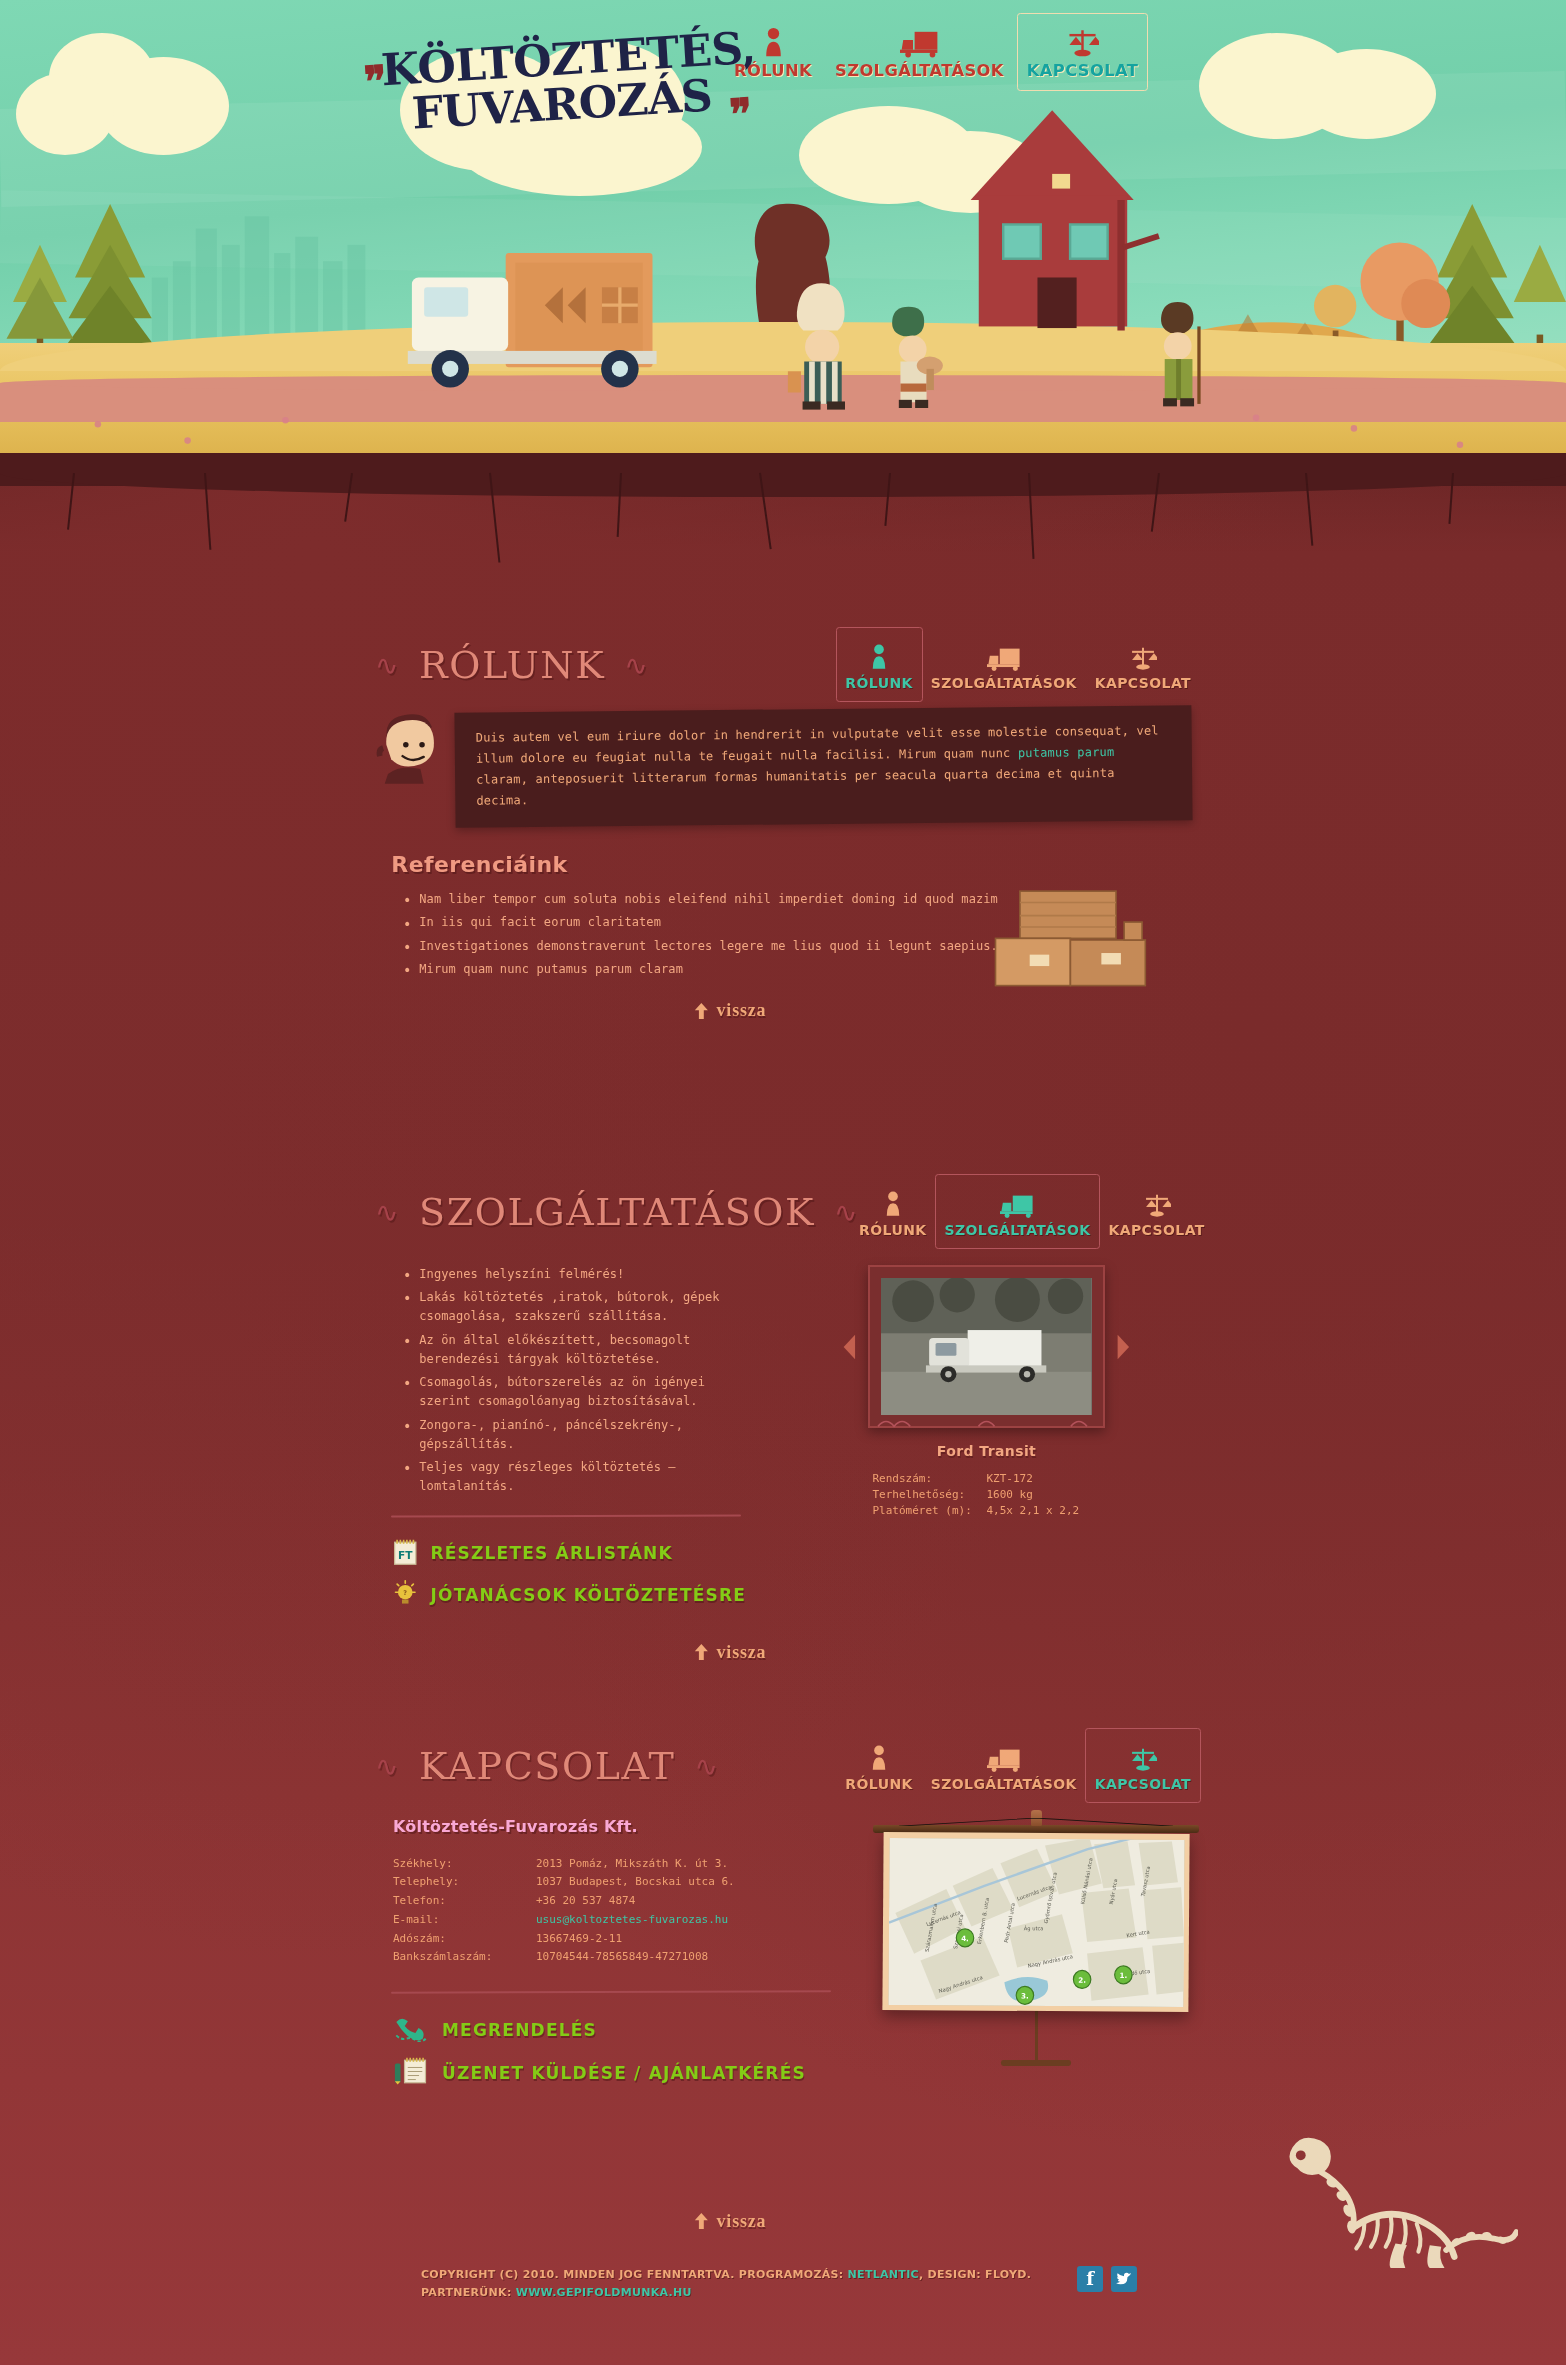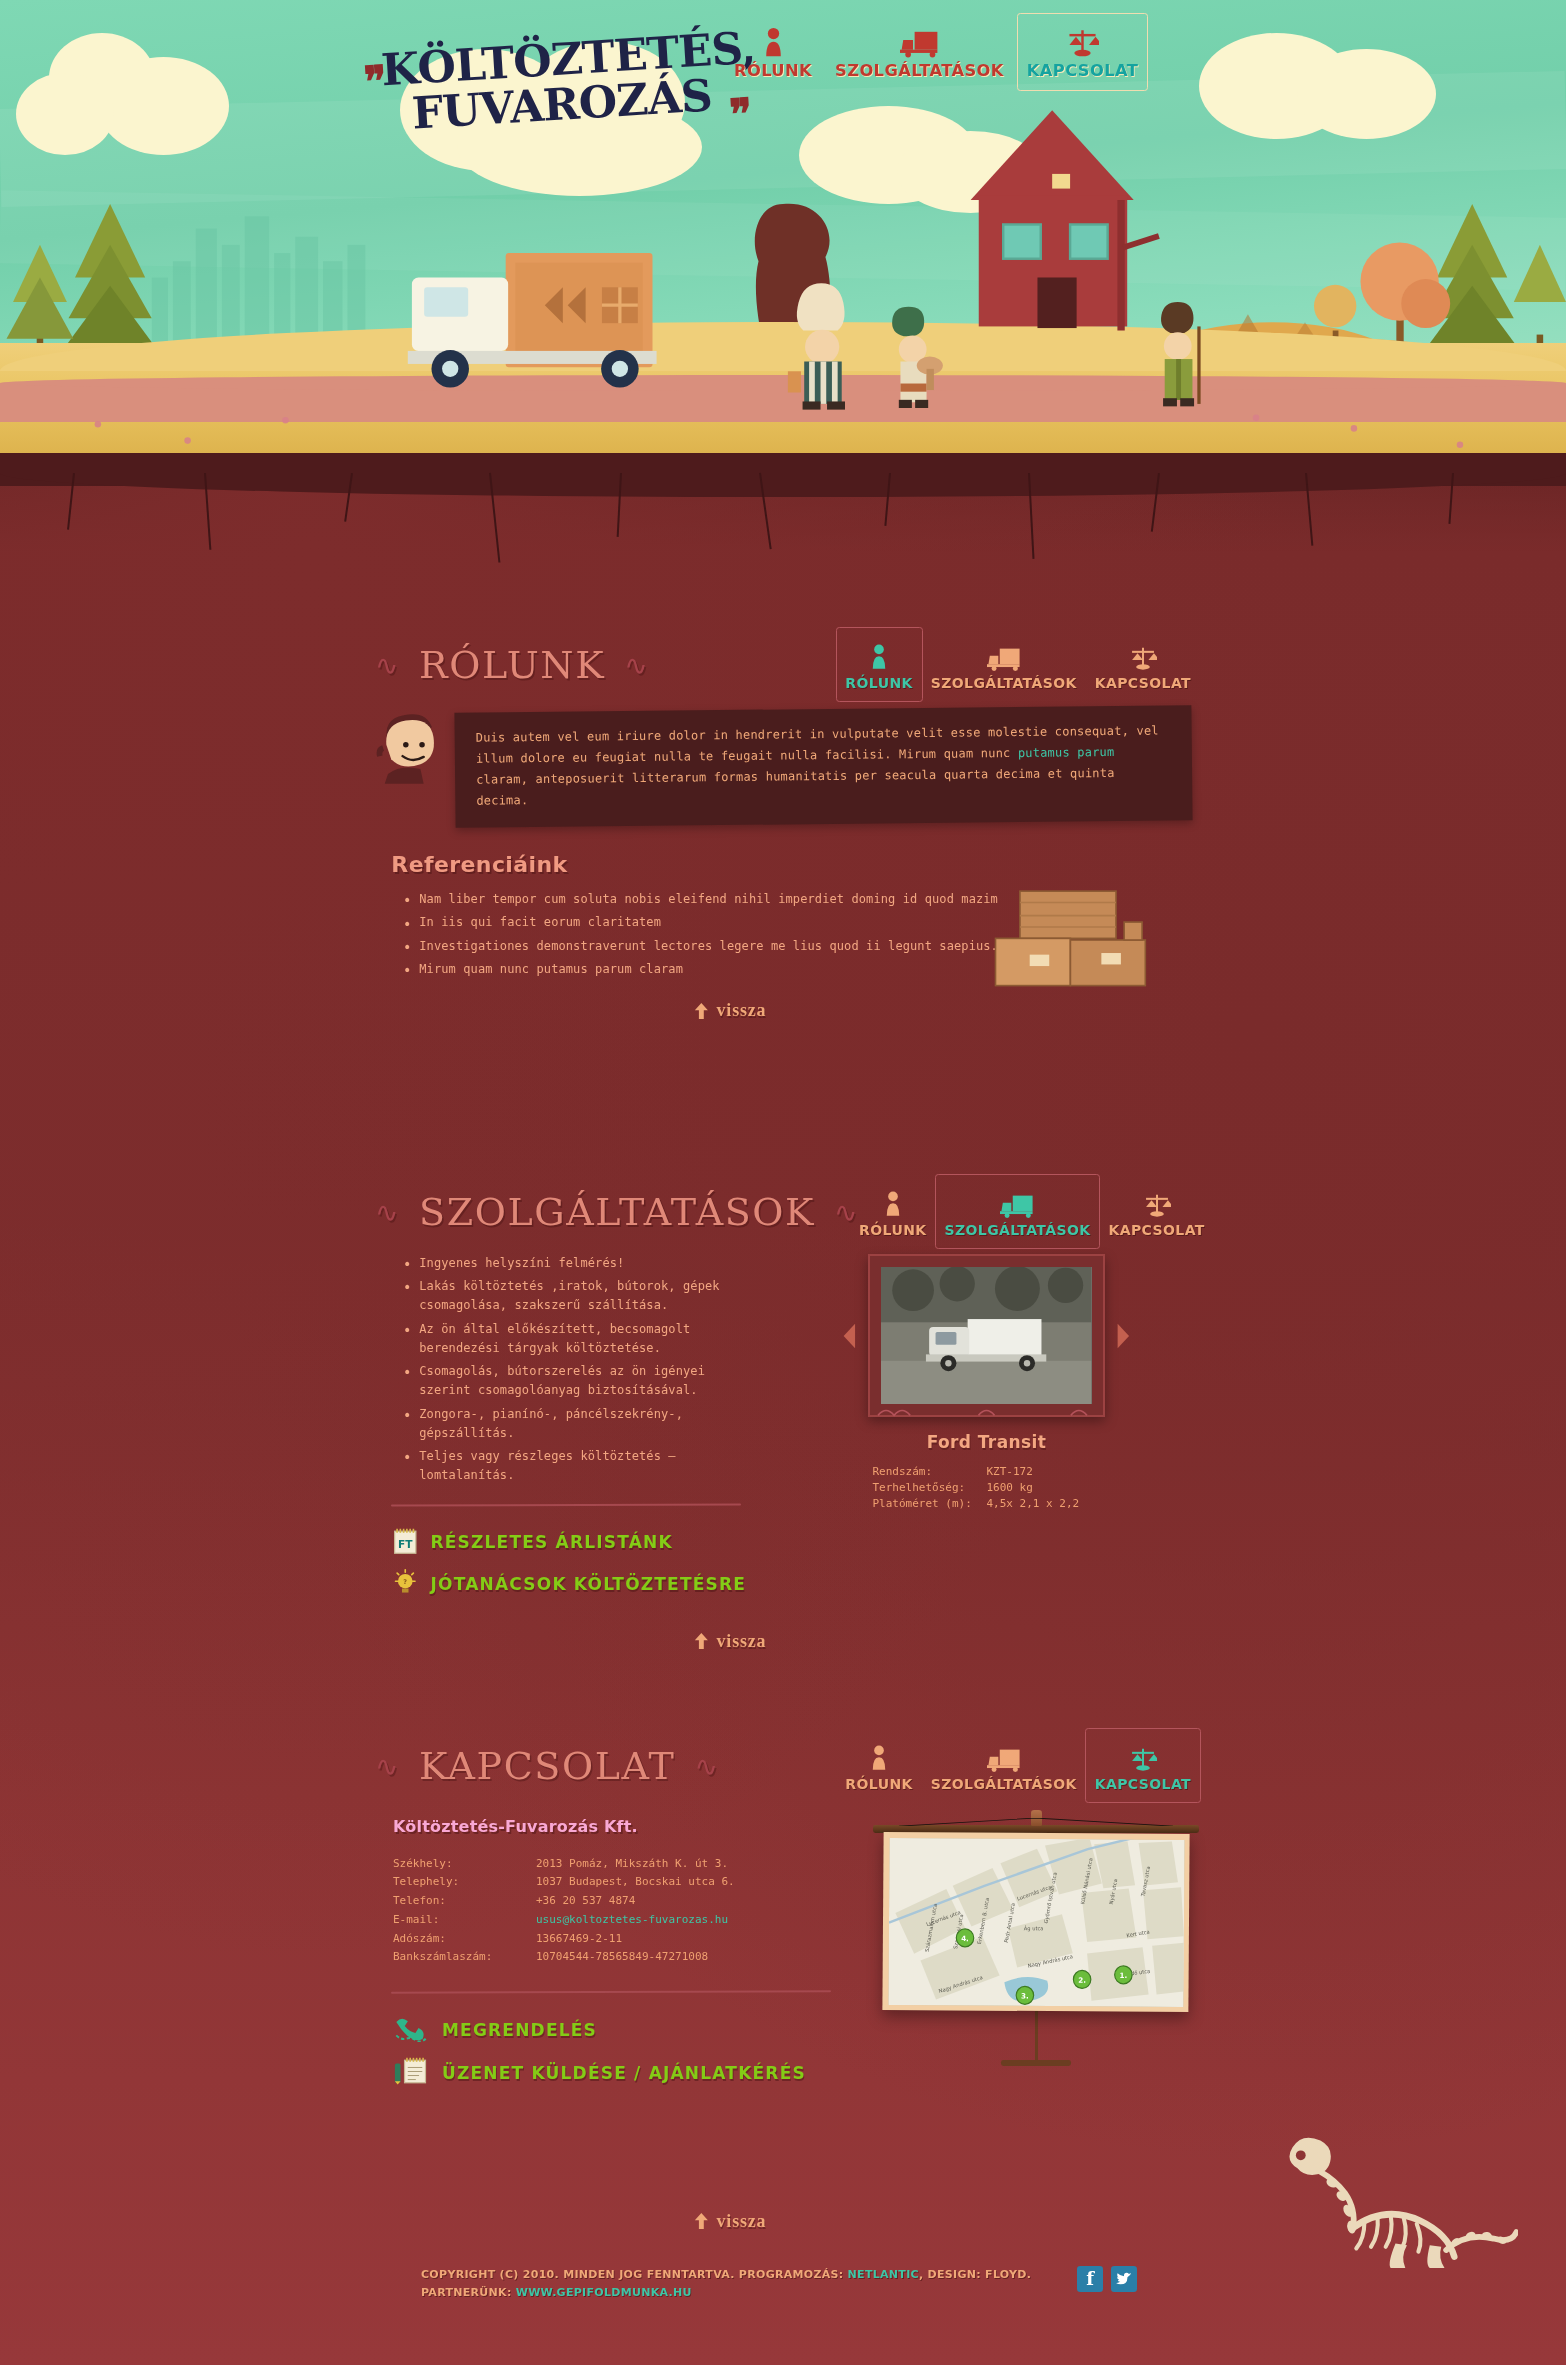--- a/index.html
+++ b/index.html
@@ -137,21 +137,21 @@
     display:inline-flex;align-items:center;gap:8.2px;cursor:pointer;text-decoration:none;
     font-family:Liberation Serif, serif;font-weight:bold;font-size:18px;color:#f0a878;
     letter-spacing:0.8px;text-shadow:0.8px 1.6px 0 rgba(60,12,12,.4);
   }
   .back-wrap{text-align:center;margin-top:21px;padding-right:106px;}
 
   
   .boxes{position:absolute;right:16.3px;top:31px;width:188px;height:114px;}
 
   
-  .two-col{display:flex;gap:24px;margin-top:6px;}
+  .two-col{display:flex;gap:24px;margin-top:17px;}
   .col-l{width:383px;}
   .col-r{flex:1;position:relative;}
 
   .hr{height:2.4px;background:#a6494f;margin:18px 16.3px 21px 16.3px;border-radius:1.6px;transform:rotate(-.2deg);}
 
   .linkrow{display:flex;align-items:center;gap:13px;margin:0 0 11.4px 18px;cursor:pointer;text-decoration:none;}
   .linkrow .lt{
     font-family:"DejaVu Sans", sans-serif;font-weight:bold;font-size:17px;color:#84cc16;
     letter-spacing:1.2px;text-shadow:0.8px 1.6px 0 rgba(60,12,12,.4);
   }
@@ -159,21 +159,21 @@
   
   .gallery{position:relative;display:flex;align-items:center;justify-content:center;gap:11.4px;}
   .arrow{width:14.7px;height:28px;cursor:pointer;flex:0 0 14.7px;}
   .frame{
     width:237px;height:163px;background:#7a2e2e;padding:11.4px;position:relative;
     border:2.4px solid #9c4242;box-shadow:0 4.9px 11.4px rgba(0,0,0,.35);
   }
   .photo{width:100%;height:100%;background:#6f6f6a;position:relative;overflow:hidden;}
   .veh-name{
     text-align:center;margin-top:14.7px;
-    font-family:"DejaVu Sans", sans-serif;font-weight:bold;font-size:17px;color:#f3a782;
+    font-family:"DejaVu Sans", sans-serif;font-weight:bold;font-size:14px;color:#f3a782;
     letter-spacing:0.4px;text-shadow:0.8px 1.6px 0 rgba(60,12,12,.35);
   }
   table.specs{margin:11.4px auto 0 auto;border-collapse:collapse;width:228px;}
   table.specs td{
     font-family:"DejaVu Sans Mono", monospace;font-size:11px;color:#f0a070;padding:1.6px 0;
   }
   table.specs td.k{width:114px;}
 
   
   .co-name{

